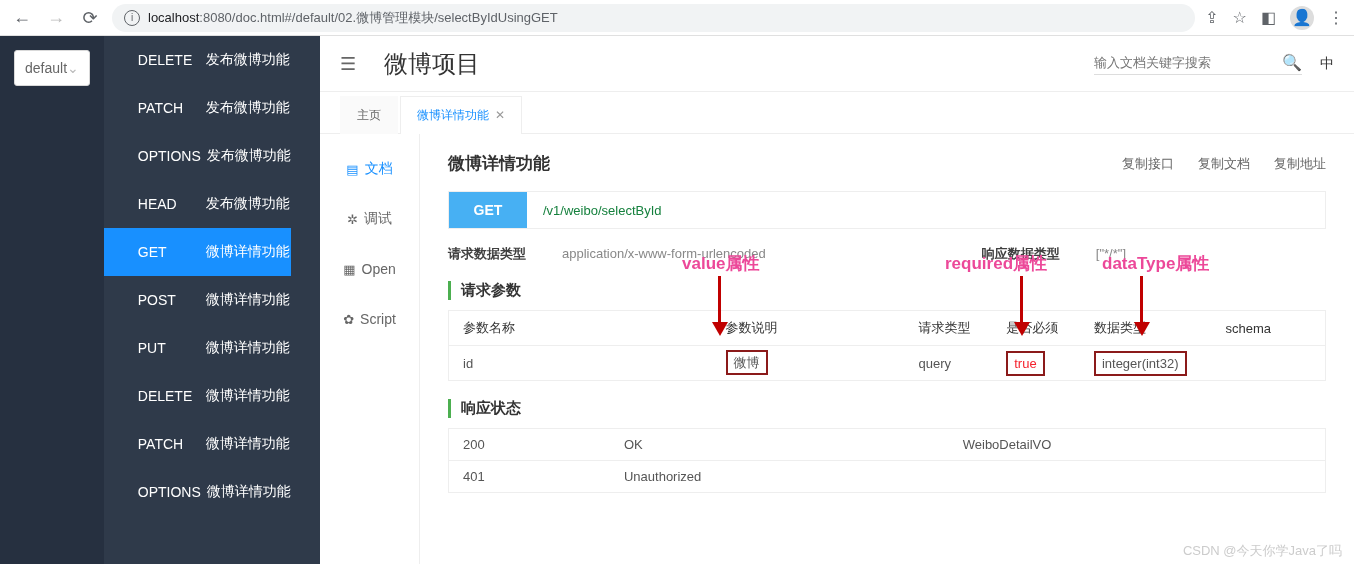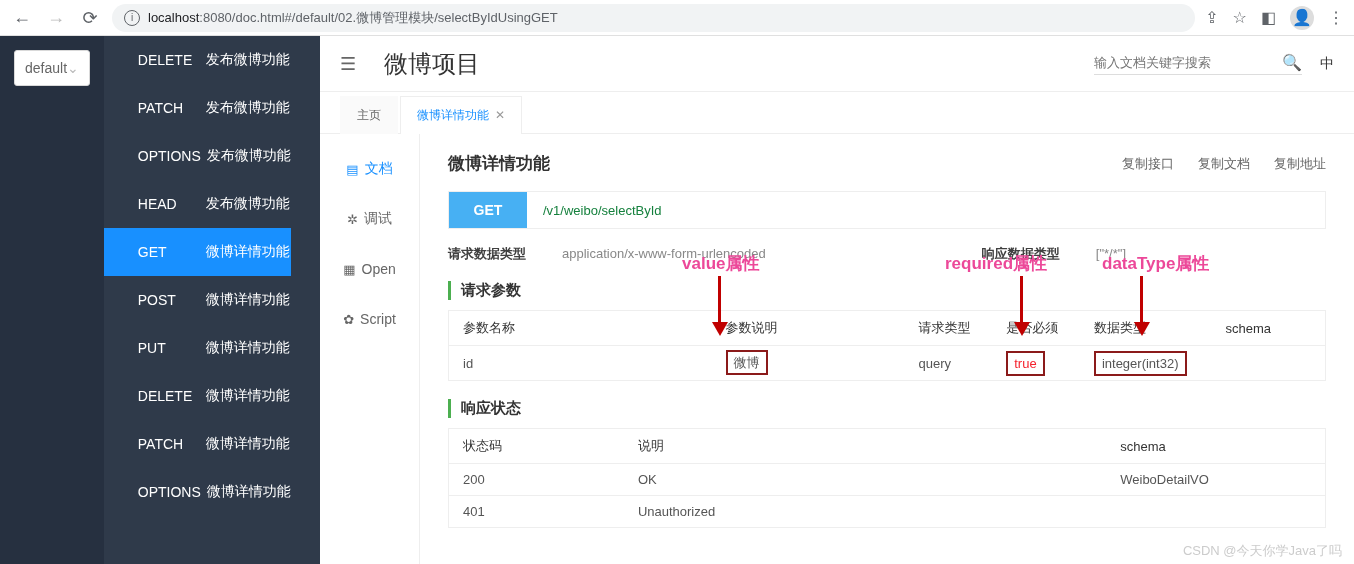--- a/index.html
+++ b/index.html
@@ -229,25 +229,20 @@
             <td><span class="boxed red">true</span></td>
             <td><span class="boxed">integer(int32)</span></td>
             <td></td>
           </tr>
         </tbody>
           </table>
 
         <div class="section-title">响应状态</div>
         <table class="param-table">
           <tbody>
-              <tr>
-            <th style="width:20%">状态码</th>
-            <th style="width:55%">说明</th>
-            <th>schema</th>
-          </tr>
           <tr>
             <td>200</td>
             <td>OK</td>
             <td>WeiboDetailVO</td>
           </tr>
           <tr>
             <td>401</td>
             <td>Unauthorized</td>
             <td></td>
           </tr>

